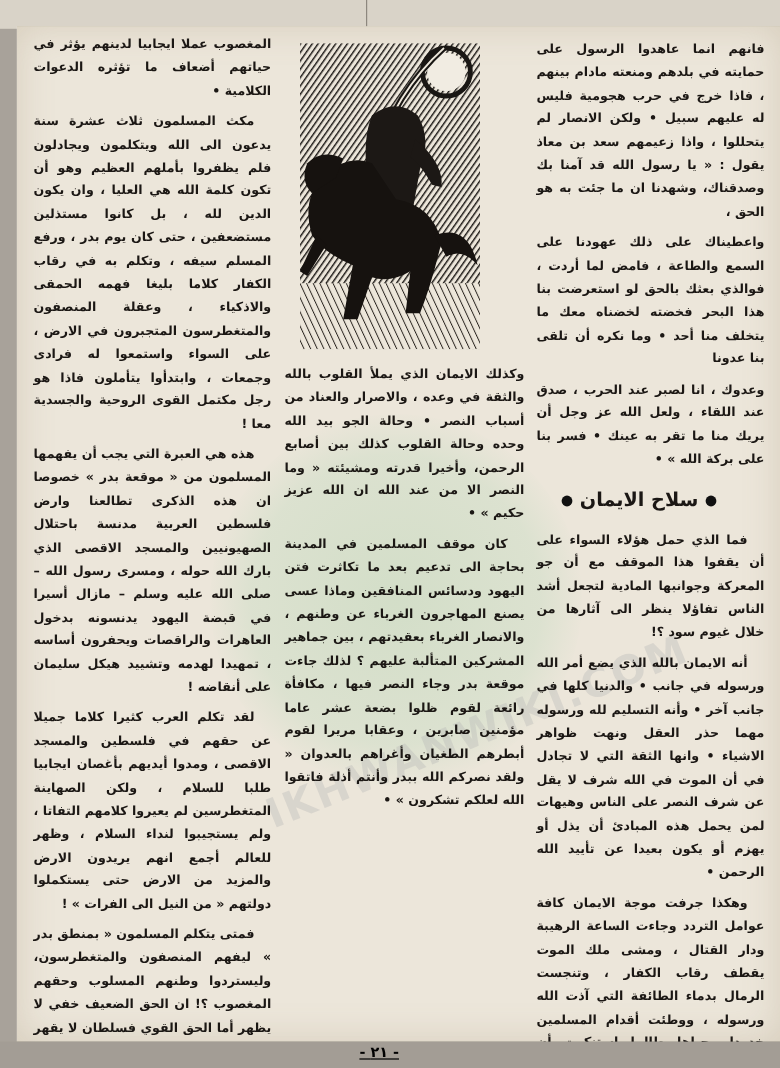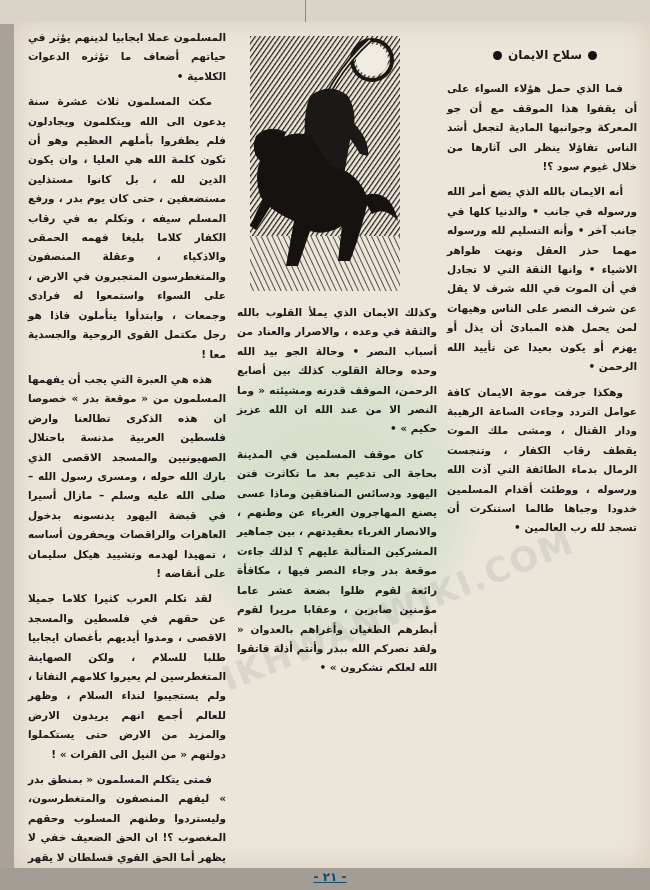--- a/index.html
+++ b/index.html
@@ -69,21 +69,21 @@
     }
     .col p {
       margin: 0 0 6px 0;
       text-indent: 14px;
     }
     .col-right { left: 447px; top: 32px; width: 190px; }
     .col-mid   { left: 237px; top: 303px; width: 200px; }
     .col-left  { left: 28px;  top: 28px;  width: 198px; }
 
     .heading {
-      font-size: 12px;
+      font-size: 16px;
       font-weight: bold;
       text-align: right;
       margin: 14px 0 14px 0;
       text-indent: 0 !important;
       display: flex;
       align-items: center;
       gap: 6px;
       justify-content: flex-start;
       padding-right: 40px;
     }
@@ -96,27 +96,27 @@
     .illustration {
       position: absolute;
       left: 250px;
       top: 36px;
       width: 150px;
       height: 255px;
       background: #ece6da;
     }
     .page-number {
       position: absolute;
-      left: 300px;
+      left: 286px;
       top: 870px;
       width: 60px;
       text-align: center;
       font-size: 12px;
       font-weight: bold;
-      color: #0c4a6e;
+      color: #000000;
       direction: rtl;
       text-decoration: underline;
     }
     .crop-mark {
       position: absolute;
       left: 305px; top: 0;
       width: 1px; height: 22px;
       background: #8d877e;
     }
   </style>
@@ -160,41 +160,44 @@
 
     <path d="M10 125 Q0 115 6 100 Q18 88 36 96 L30 112 Z" fill="#16120f"></path>
 
     <path d="M112 160 Q140 150 148 185 Q135 170 122 178 Z" fill="#16120f"></path>
 
     <path d="M14 160 L0 190 L6 194 L22 168 Z" fill="#16120f"></path>
   </svg>
 </div>
 
 <div class="col col-right">
+  <p style="text-indent:0">فانهم انما عاهدوا الرسول على حمايته في بلدهم ومنعته مادام بينهم ، فاذا خرج في حرب هجومية فليس له عليهم سبيل • ولكن الانصار لم يتحللوا ، واذا زعيمهم سعد بن معاذ يقول : « يا رسول الله قد آمنا بك وصدقناك، وشهدنا ان ما جئت به هو الحق ،</p>
+  <p style="text-indent:0">واعطيناك على ذلك عهودنا على السمع والطاعة ، فامض لما أردت ، فوالذي بعثك بالحق لو استعرضت بنا هذا البحر فخضته لخضناه معك ما يتخلف منا أحد • وما نكره أن تلقى بنا عدونا</p>
+  <p style="text-indent:0">وعدوك ، انا لصبر عند الحرب ، صدق عند اللقاء ، ولعل الله عز وجل أن يريك منا ما تقر به عينك • فسر بنا على بركة الله » •</p>
 
   <div class="heading">
     <span class="dot"></span>
     <span>سلاح الايمان</span>
     <span class="dot"></span>
   </div>
 
   <p>فما الذي حمل هؤلاء السواء على أن يقفوا هذا الموقف مع أن جو المعركة وجوانبها المادية لتجعل أشد الناس تفاؤلا ينظر الى آثارها من خلال غيوم سود ؟!</p>
   <p>أنه الايمان بالله الذي يضع أمر الله ورسوله في جانب • والدنيا كلها في جانب آخر • وأنه التسليم لله ورسوله مهما حذر العقل ونهت ظواهر الاشياء • وانها الثقة التي لا تجادل في أن الموت في الله شرف لا يقل عن شرف النصر على الناس وهيهات لمن يحمل هذه المبادئ أن يذل أو يهزم أو يكون بعيدا عن تأييد الله الرحمن •</p>
   <p>وهكذا جرفت موجة الايمان كافة عوامل التردد وجاءت الساعة الرهيبة ودار القتال ، ومشى ملك الموت يقطف رقاب الكفار ، وتنجست الرمال بدماء الطائفة التي آذت الله ورسوله ، ووطئت أقدام المسلمين خدودا وجباها طالما استنكرت أن تسجد لله رب العالمين •</p>
 
 </div>
 
 <div class="col col-mid">
-  <p style="text-indent:0">وكذلك الايمان الذي يملأ القلوب بالله والثقة في وعده ، والاصرار والعناد من أسباب النصر • وحالة الجو بيد الله وحده وحالة القلوب كذلك بين أصابع الرحمن، الموقف قدرته ومشيئته « وما النصر الا من عند الله ان الله عزيز حكيم » •</p>
+  <p style="text-indent:0">وكذلك الايمان الذي يملأ القلوب بالله والثقة في وعده ، والاصرار والعناد من أسباب النصر • وحالة الجو بيد الله وحده وحالة القلوب كذلك بين أصابع الرحمن، وأخيرا قدرته ومشيئته « وما النصر الا من عند الله ان الله عزيز حكيم » •</p>
   <p>كان موقف المسلمين في المدينة بحاجة الى تدعيم بعد ما تكاثرت فتن اليهود ودسائس المنافقين وماذا عسى يصنع المهاجرون الغرباء عن وطنهم ، والانصار الغرباء بعقيدتهم ، بين جماهير المشركين المتألبة عليهم ؟ لذلك جاءت موقعة بدر وجاء النصر فيها ، مكافأة رائعة لقوم ظلوا بضعة عشر عاما مؤمنين صابرين ، وعقابا مريرا لقوم أبطرهم الطغيان وأغراهم بالعدوان « ولقد نصركم الله ببدر وأنتم أذلة فاتقوا الله لعلكم تشكرون » •</p>
 
 </div>
 
 <div class="col col-left">
-  <p style="text-indent:0">المسلمون عملا ايجابيا لدينهم يؤثر في حياتهم أضعاف ما تؤثره الدعوات الكلامية •</p>
+  <p style="text-indent:0">المغصوب عملا ايجابيا لدينهم يؤثر في حياتهم أضعاف ما تؤثره الدعوات الكلامية •</p>
   <p>مكث المسلمون ثلاث عشرة سنة يدعون الى الله ويتكلمون ويجادلون فلم يظفروا بأملهم العظيم وهو أن تكون كلمة الله هي العليا ، وان يكون الدين لله ، بل كانوا مستذلين مستضعفين ، حتى كان يوم بدر ، ورفع المسلم سيفه ، وتكلم به في رقاب الكفار كلاما بليغا فهمه الحمقى والاذكياء ، وعقلة المنصفون والمتغطرسون المتجبرون في الارض ، على السواء واستمعوا له فرادى وجمعات ، وابتدأوا يتأملون فاذا هو رجل مكتمل القوى الروحية والجسدية معا !</p>
   <p>هذه هي العبرة التي يجب أن يفهمها المسلمون من « موقعة بدر » خصوصا ان هذه الذكرى تطالعنا وارض فلسطين العربية مدنسة باحتلال الصهيونيين والمسجد الاقصى الذي بارك الله حوله ، ومسرى رسول الله – صلى الله عليه وسلم – مازال أسيرا في قبضة اليهود يدنسونه بدخول العاهرات والراقصات ويحفرون أساسه ، تمهيدا لهدمه وتشييد هيكل سليمان على أنقاضه !</p>
   <p>لقد تكلم العرب كثيرا كلاما جميلا عن حقهم في فلسطين والمسجد الاقصى ، ومدوا أيديهم بأغصان ايجابيا طلبا للسلام ، ولكن الصهاينة المتغطرسين لم يعيروا كلامهم التفاتا ، ولم يستجيبوا لنداء السلام ، وظهر للعالم أجمع انهم يريدون الارض والمزيد من الارض حتى يستكملوا دولتهم « من النيل الى الفرات » !</p>
   <p>فمتى يتكلم المسلمون « بمنطق بدر » ليفهم المنصفون والمتغطرسون، وليستردوا وطنهم المسلوب وحقهم المغصوب ؟! ان الحق الضعيف خفي لا يظهر أما الحق القوي فسلطان لا يقهر • على المسلمين أن يأخذوا بأسباب النصر فيعدوا ما أستطاعوا من قوة ، ويضعوا الخطط ويجمعوا السلاح • • ولكن اياكم أن تنسوا أن العبرة باليد التي تحمل السلاح ، ولن يكون السلاح فعالا بتارا الا اذا حملته الايدي المتوضئة ، والقلوب العامرة بالايمان بالله ، والثقة في نصره •</p>
 
 </div>
 
 <div class="scan-bottom"></div>
 <div class="page-number">- ٢١ -</div>
 

